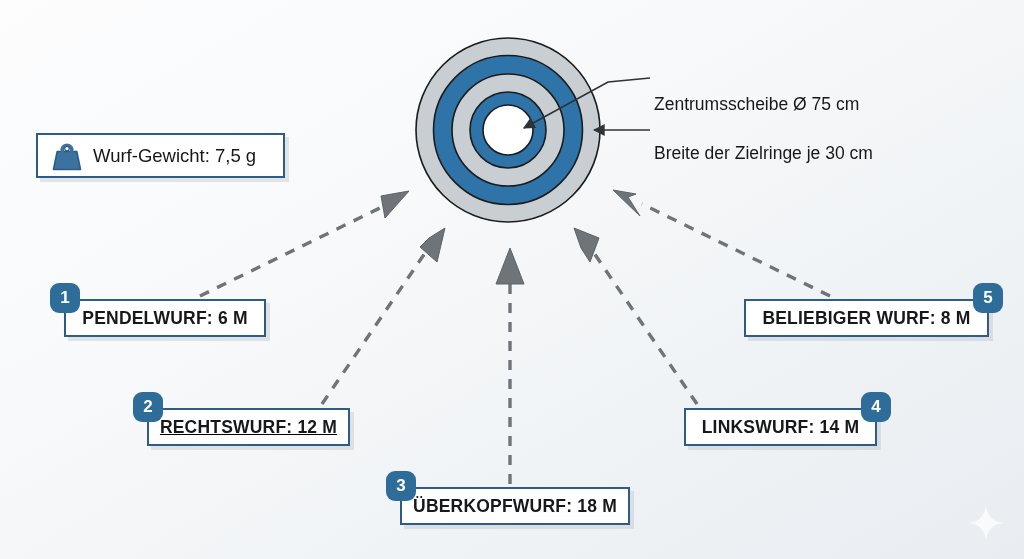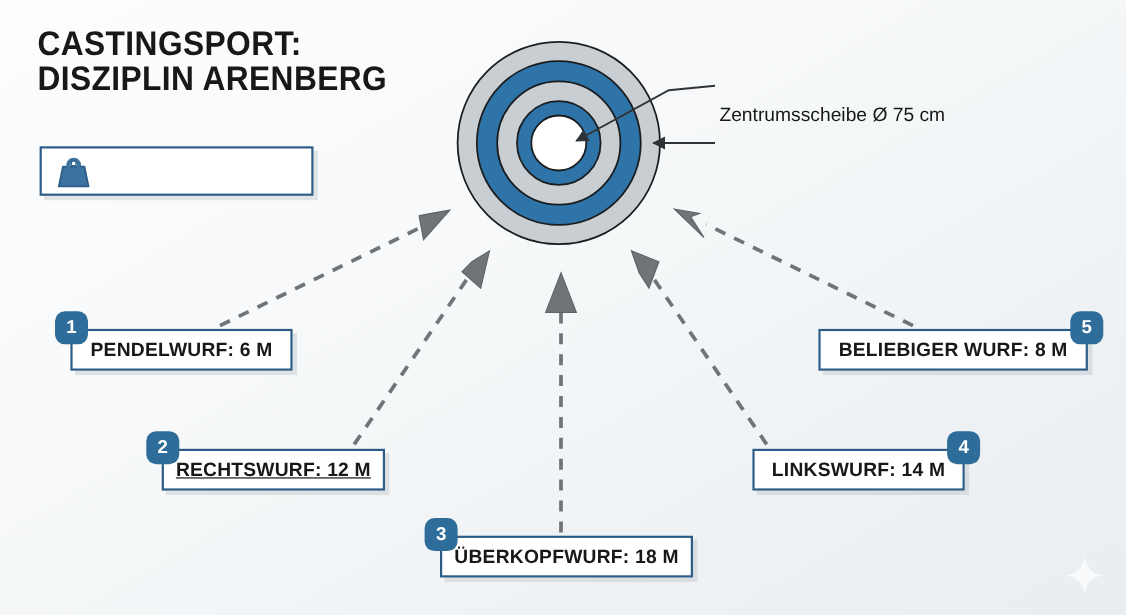--- a/index.html
+++ b/index.html
@@ -153,31 +153,28 @@
     width: 40px;
     height: 40px;
     opacity: 0.75;
   }
 </style>
 </head>
 <body>
 
 <div id="infographic">
 
-  <div class="title-block">
-    <span class="title-line">CASTINGSPORT:</span>
-    <span class="title-line">DISZIPLIN ARENBERG</span>
-  </div>
 
   <div class="weight-chip">
     <svg class="wicon" viewBox="0 0 34 32">
       <path d="M7.2 11.5 L26.8 11.5 L30.5 29.5 L3.5 29.5 Z" fill="#3c72a0" stroke="#2d5d86" stroke-width="1.6" stroke-linejoin="round"></path>
       <path d="M12.4 11.8 A 4.9 4.9 0 1 1 21.6 11.8" fill="none" stroke="#3c72a0" stroke-width="3.6" stroke-linecap="round"></path>
       <circle cx="17" cy="8.6" r="2.3" fill="#ffffff" stroke="#2d5d86" stroke-width="1.2"></circle>
     </svg>
+    <span class="wtext">Wurf-Gewicht: 7,5 g</span>
   </div>
 
   <svg id="target-layer" viewBox="0 0 1024 559">
     <g>
       <circle cx="508" cy="130" r="92" fill="#c9ced2" stroke="#1b1c1e" stroke-width="1.6"></circle>
       <circle cx="508" cy="130" r="74.5" fill="#2e74a8" stroke="#1b1c1e" stroke-width="1.6"></circle>
       <circle cx="508" cy="130" r="56" fill="#c9ced2" stroke="#1b1c1e" stroke-width="1.6"></circle>
       <circle cx="508" cy="130" r="38" fill="#2e74a8" stroke="#1b1c1e" stroke-width="1.6"></circle>
       <circle cx="508" cy="130" r="25" fill="#ffffff" stroke="#1b1c1e" stroke-width="1.6"></circle>
     </g>
@@ -214,20 +211,21 @@
       <path d="M 697 404 L 594 253" fill="none" stroke="#6f7478" stroke-width="3.4" stroke-dasharray="10 9" stroke-linecap="butt"></path>
       <path d="M 574 228 L 599 238 L 590 262 L 581 248 Z" fill="#6f7478" stroke="#5d6367" stroke-width="1"></path>
     </g>
     <g>
       <path d="M 830 296 L 642 204" fill="none" stroke="#6f7478" stroke-width="3.4" stroke-dasharray="10 9" stroke-linecap="butt"></path>
       <path d="M 613 190 L 640 216 L 628 197 L 636 194 Z" fill="#6f7478" stroke="#5d6367" stroke-width="1"></path>
     </g>
   </svg>
 
   <div class="callout-text" id="callout-center-text">Zentrumsscheibe Ø 75 cm</div>
+  <div class="callout-text" id="callout-rings-text">Breite der Zielringe je 30 cm</div>
 
   <div class="label-item" id="label-1">
     <div class="badge left">1</div>
     <div class="label-box">
       <span class="label-text">PENDELWURF: 6 M</span>
     </div>
   </div>
 
   <div class="label-item" id="label-2">
     <div class="badge left">2</div>

